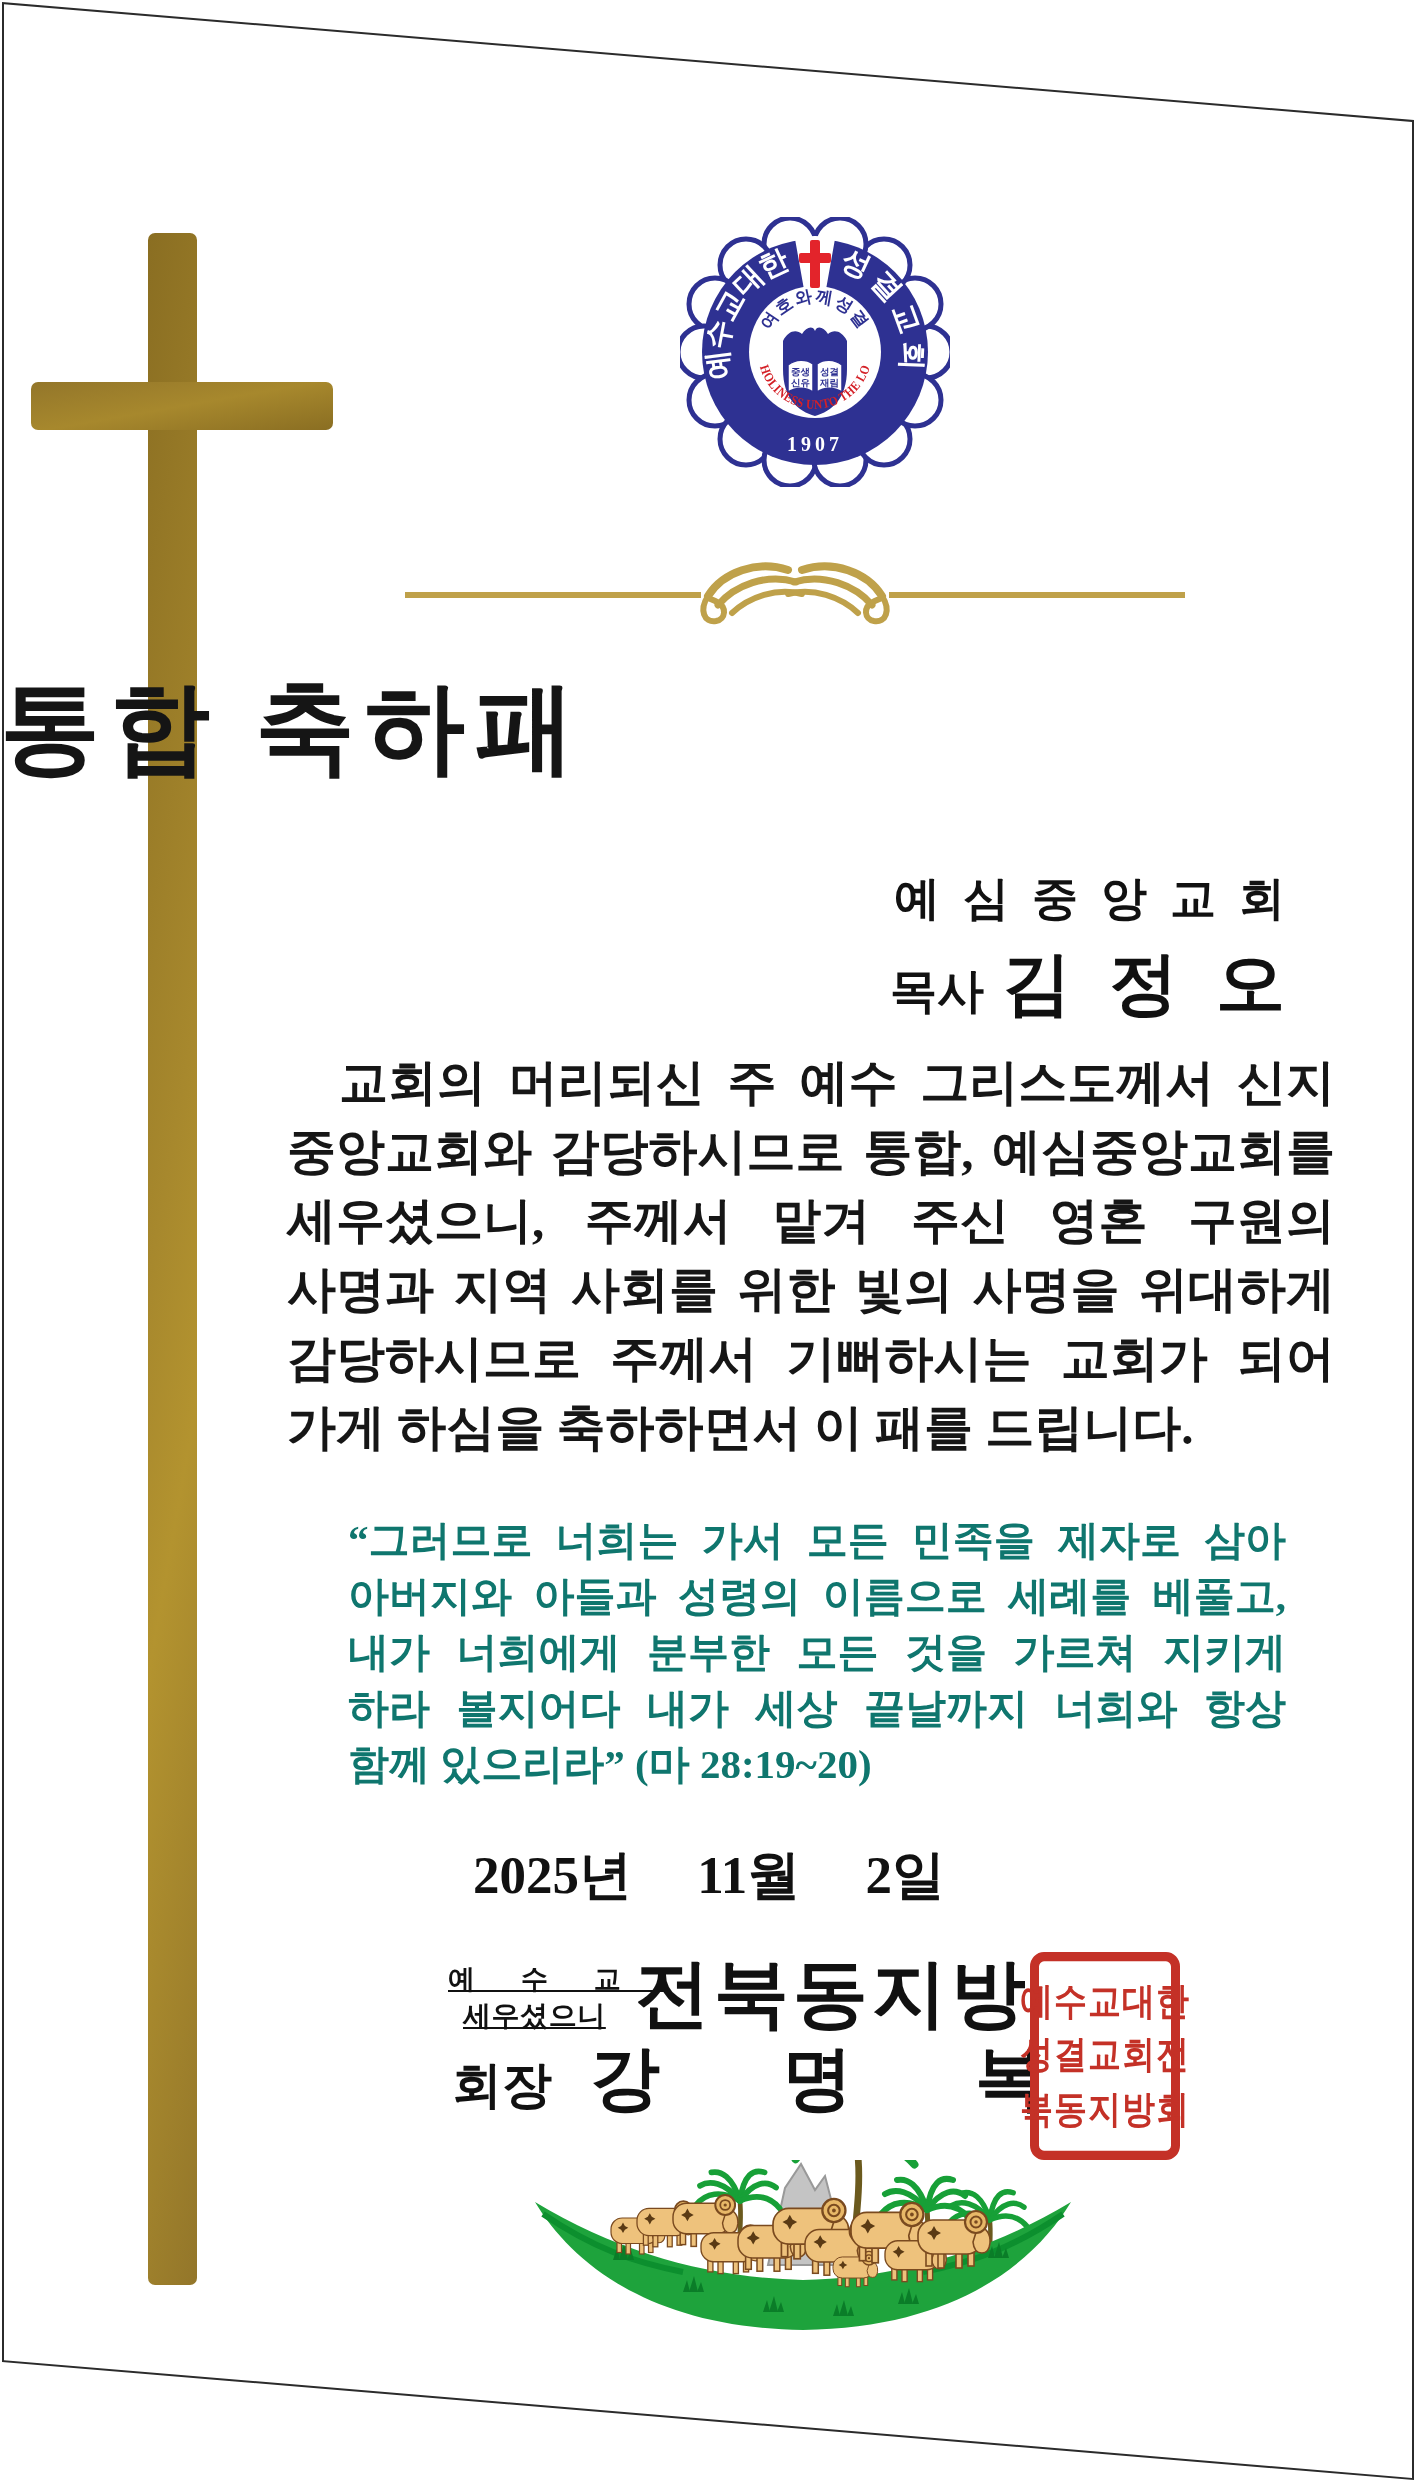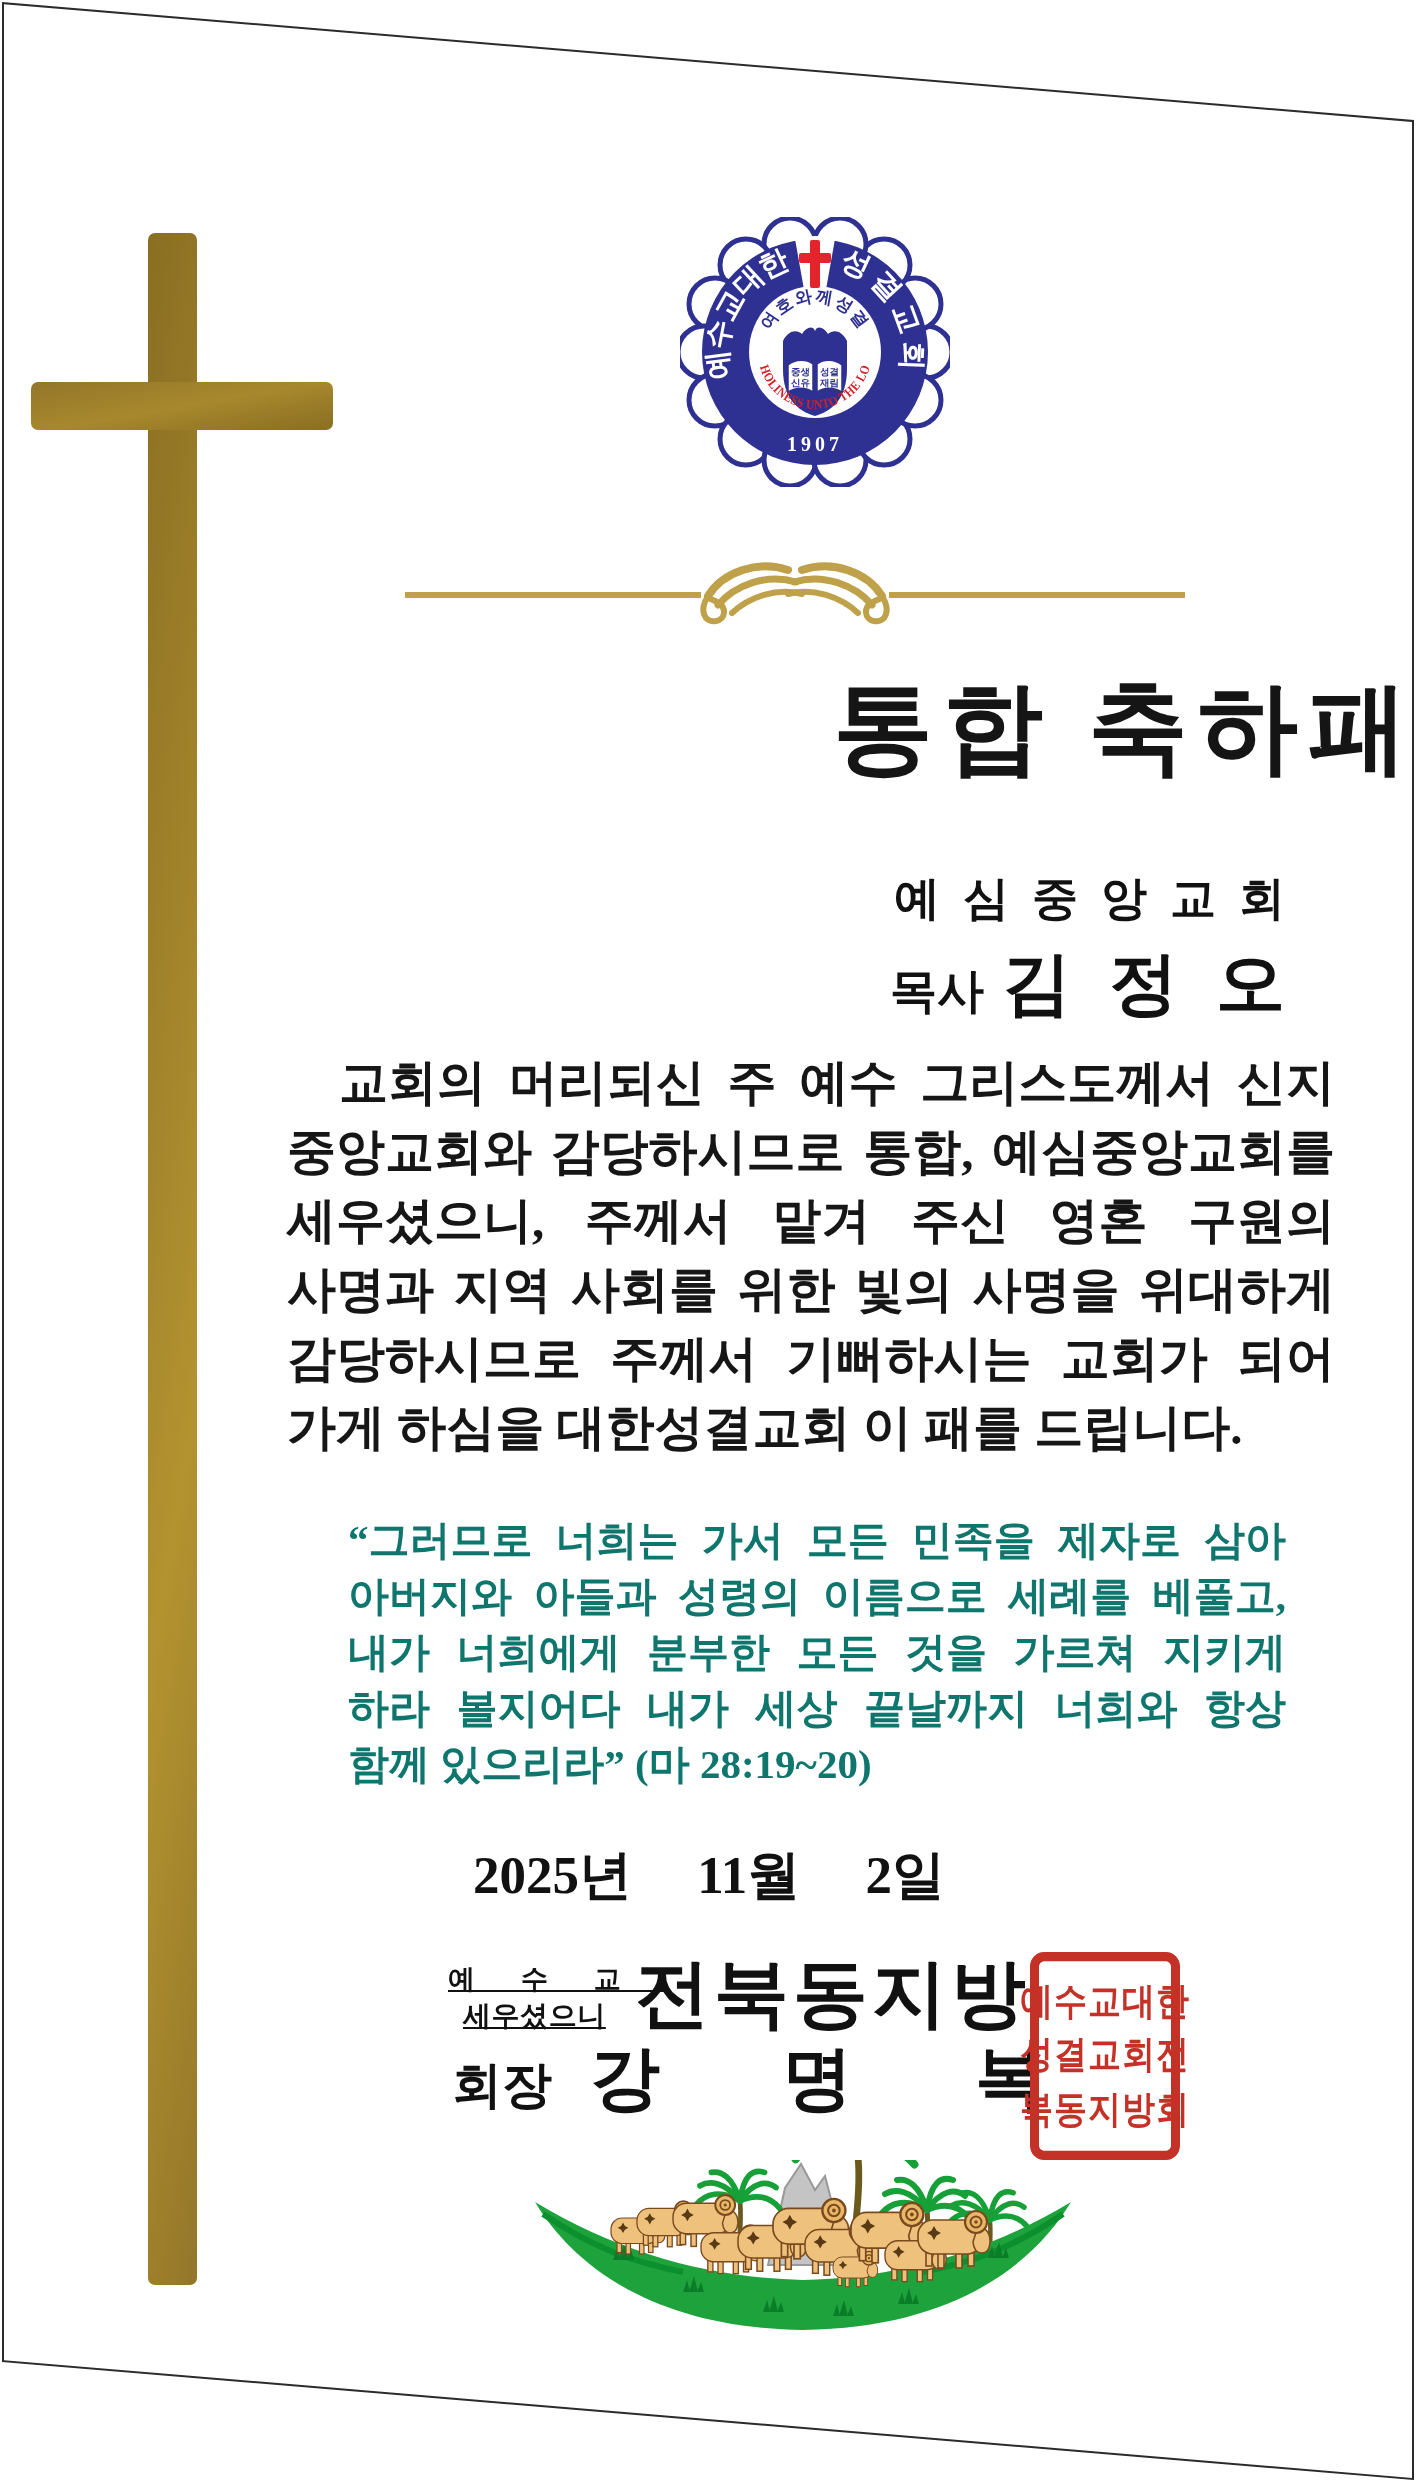--- a/index.html
+++ b/index.html
@@ -8,21 +8,21 @@
   
   .border-quad{position:absolute;left:2px;top:2px;width:1408px;height:2356px;
       border:2px solid #2b2b2b;transform:skewY(4.78deg);transform-origin:0 0;background:transparent;}
   
   .cross-v{position:absolute;left:148px;top:233px;width:49px;height:2052px;border-radius:7px;
       background:linear-gradient(100deg,#8a6e22,#a7882d 45%,#b3932f 62%,#93762a);}
   .cross-h{position:absolute;left:31px;top:382px;width:302px;height:48px;border-radius:7px;
       background:linear-gradient(170deg,#93762a,#a7882d 50%,#8a6e22);}
   .emblem{position:absolute;left:680px;top:217px;width:270px;height:270px;}
   .divider{position:absolute;left:405px;top:558px;width:780px;height:75px;}
-  .title{position:absolute;left:0;top:662px;width:1418px;text-align:right;
+  .title{position:absolute;left:0;top:662px;width:1418px;text-align:left;
       font-size:100px;font-weight:900;letter-spacing:10px;color:#151515;}
   .recipient{position:absolute;right:133px;top:868px;text-align:right;}
   .recipient .church{font-size:46px;font-weight:700;letter-spacing:0.5em;margin-right:-0.5em;white-space:nowrap;}
   .recipient .who{margin-top:8px;display:flex;align-items:baseline;justify-content:flex-end;white-space:nowrap;}
   .recipient .role{font-size:47px;font-weight:700;}
   .recipient .name{font-size:69px;font-weight:800;letter-spacing:0.55em;margin-right:-0.55em;margin-left:18px;}
   .body-text{position:absolute;left:287px;top:1048px;width:1048px;font-size:49px;line-height:69px;
       font-weight:700;color:#161616;}
   .body-text .ln{text-align:justify;text-align-last:justify;white-space:nowrap-none;}
   .body-text .ln.first{text-indent:52px;}
@@ -139,21 +139,21 @@
       <span class="name">김정오</span>
     </div>
   </div>
 
   <div class="body-text">
     <div class="ln first">교회의 머리되신 주 예수 그리스도께서 신지</div>
     <div class="ln">중앙교회와 감당하시므로 통합, 예심중앙교회를</div>
     <div class="ln">세우셨으니, 주께서 맡겨 주신 영혼 구원의</div>
     <div class="ln">사명과 지역 사회를 위한 빛의 사명을 위대하게</div>
     <div class="ln">감당하시므로 주께서 기뻐하시는 교회가 되어</div>
-    <div class="ln last">가게 하심을 대한성결교회 이 패를 드립니다.</div>
+    <div class="ln last">가게 하심을 축하하면서 이 패를 드립니다.</div>
   </div>
 
   <div class="verse">
     <div class="ln">“그러므로 너희는 가서 모든 민족을 제자로 삼아</div>
     <div class="ln">아버지와 아들과 성령의 이름으로 세례를 베풀고,</div>
     <div class="ln">내가 너희에게 분부한 모든 것을 가르쳐 지키게</div>
     <div class="ln">하라 볼지어다 내가 세상 끝날까지 너희와 항상</div>
     <div class="ln last">함께 있으리라” (마 28:19~20)</div>
   </div>
 

